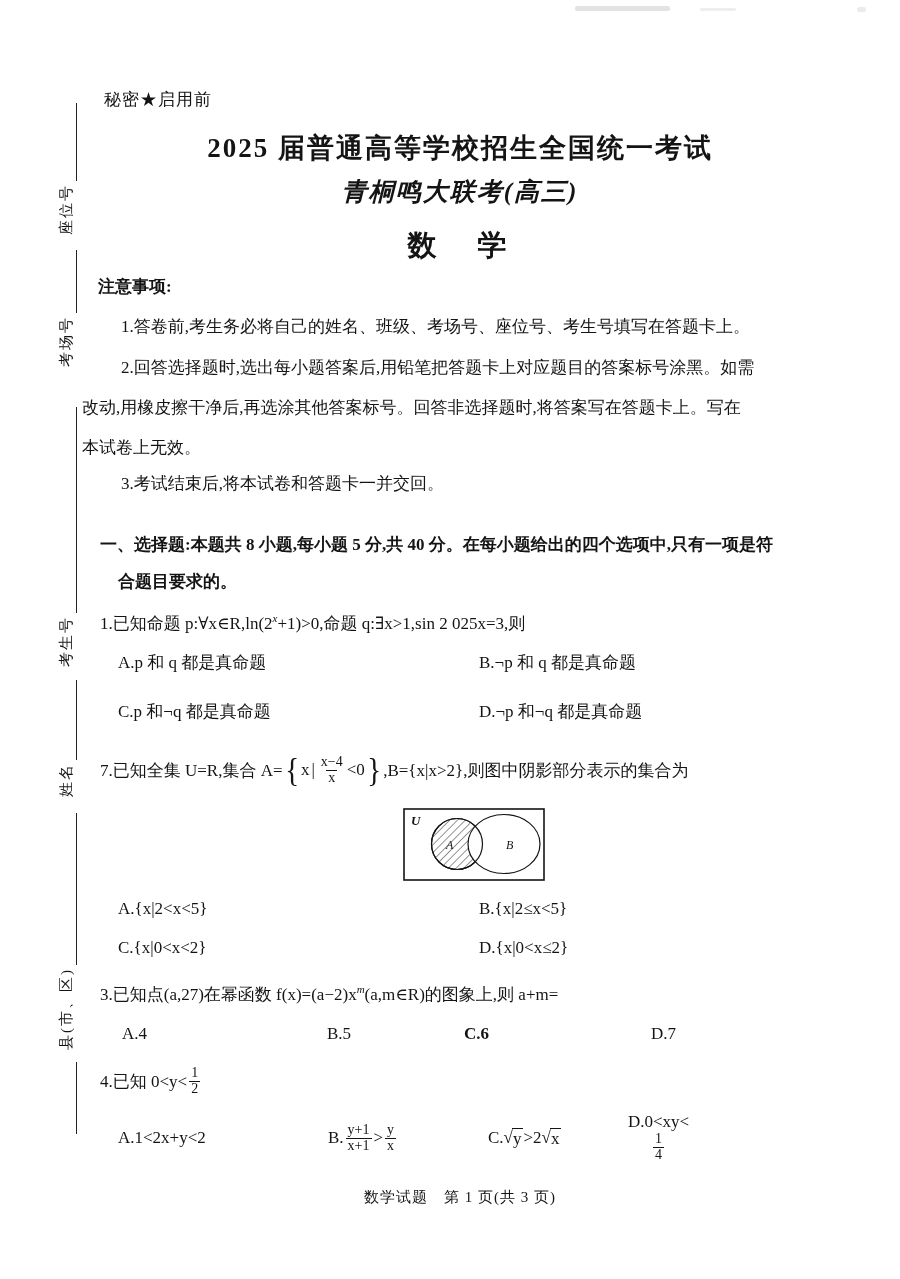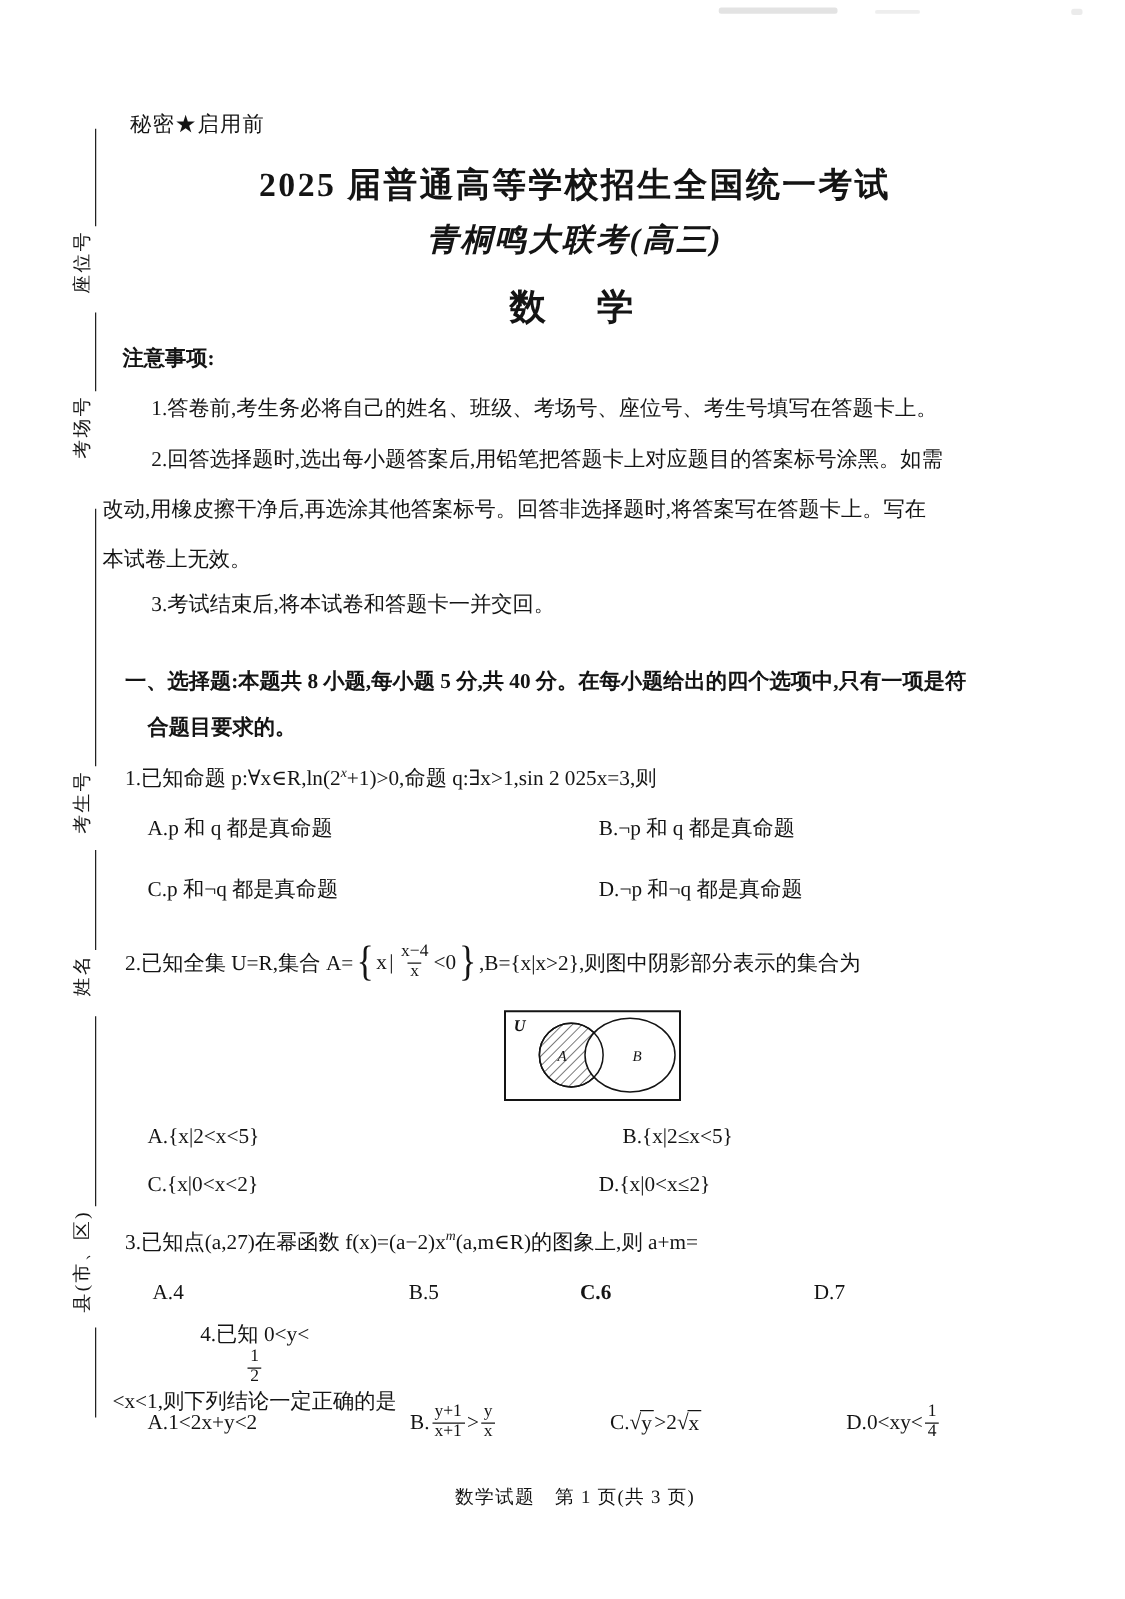--- a/index.html
+++ b/index.html
@@ -88,21 +88,21 @@
 
   <div class="abs body-txt" style="left:100px;top:612px;">
     <span>1.已知命题 p:∀x∈R,ln(2</span><span class="sup">x</span><span>+1)&gt;0,命题 q:∃x&gt;1,sin 2 025x=3,则</span>
   </div>
   <div class="abs body-txt" style="left:118px;top:652px;">A.p 和 q 都是真命题</div>
   <div class="abs body-txt" style="left:479px;top:652px;">B.¬p 和 q 都是真命题</div>
   <div class="abs body-txt" style="left:118px;top:701px;">C.p 和¬q 都是真命题</div>
   <div class="abs body-txt" style="left:479px;top:701px;">D.¬p 和¬q 都是真命题</div>
 
   <div class="mathline" style="left:100px;top:744px;height:52px;">
-    <span>2.已知全集 U=R,集合 A=</span>
+    <span>7.已知全集 U=R,集合 A=</span>
     <span class="big-brace">{</span>
     <span>x</span>
     <span style="margin:0 2px;">|</span>
     <span class="frac">
       <span class="num">x−4</span>
       <span class="den">x</span>
     </span>
     <span>&lt;0</span>
     <span class="big-brace">}</span>
     <span>,B={x|x&gt;2},则图中阴影部分表示的集合为</span>
@@ -117,39 +117,38 @@
     <rect x="2" y="4" width="140" height="71" fill="none" stroke="#141414" stroke-width="1.6"></rect>
     <circle cx="55" cy="39" r="25.5" fill="url(#hatch)" stroke="#141414" stroke-width="1.2"></circle>
     <ellipse cx="102" cy="39" rx="36" ry="29.5" fill="#ffffff" stroke="#141414" stroke-width="1.2"></ellipse>
     <circle cx="55" cy="39" r="25.5" fill="none" stroke="#141414" stroke-width="1.2"></circle>
     <text x="9" y="20" font-size="13" font-style="italic" font-weight="700" fill="#141414">U</text>
     <text x="44" y="44" font-size="12" font-style="italic" fill="#141414">A</text>
     <text x="104" y="44" font-size="12" font-style="italic" fill="#141414">B</text>
   </svg>
 
   <div class="abs body-txt" style="left:118px;top:898px;">A.{x|2&lt;x&lt;5}</div>
-  <div class="abs body-txt" style="left:479px;top:898px;margin-left:19px;">B.{x|2≤x&lt;5}</div>
+  <div class="abs body-txt" style="left:479px;top:898px;">B.{x|2≤x&lt;5}</div>
   <div class="abs body-txt" style="left:118px;top:937px;">C.{x|0&lt;x&lt;2}</div>
   <div class="abs body-txt" style="left:479px;top:937px;">D.{x|0&lt;x≤2}</div>
 
   <div class="abs body-txt" style="left:100px;top:983px;">
     <span>3.已知点(a,27)在幂函数 f(x)=(a−2)x</span><span class="sup">m</span><span>(a,m∈R)的图象上,则 a+m=</span>
   </div>
   <div class="abs body-txt" style="left:122px;top:1023px;">A.4</div>
   <div class="abs body-txt" style="left:327px;top:1023px;text-align:right;">B.5</div>
   <div class="abs body-txt" style="left:464px;top:1023px;font-weight:bold;">C.6</div>
   <div class="abs body-txt" style="left:651px;top:1023px;">D.7</div>
 
-  <div class="mathline" style="left:90px;top:1056px;height:50px;flex-direction:column;">
+  <div class="mathline" style="left:100px;top:1056px;height:50px;">
     <span>4.已知 0&lt;y&lt;</span>
     <span class="frac">
       <span class="num">1</span>
       <span class="den">2</span>
     </span>
-    <span>&lt;x&lt;1,则下列结论一定正确的是</span>
   </div>
 
   <div class="mathline" style="left:118px;top:1112px;height:52px;">
     <span>A.1&lt;2x+y&lt;2</span>
   </div>
   <div class="mathline" style="left:328px;top:1112px;height:52px;">
     <span>B.</span>
     <span class="frac">
       <span class="num">y+1</span>
       <span class="den">x+1</span>
@@ -161,21 +160,21 @@
     </span>
   </div>
   <div class="mathline" style="left:488px;top:1112px;height:52px;">
     <span>C.</span>
     <span class="sqrt-sign">√</span>
     <span class="sqrt-rad">y</span>
     <span>&gt;2</span>
     <span class="sqrt-sign">√</span>
     <span class="sqrt-rad">x</span>
   </div>
-  <div class="mathline" style="left:677px;top:1112px;height:52px;">
+  <div class="mathline" style="left:628px;top:1112px;height:52px;flex-direction:column;">
     <span>D.0&lt;xy&lt;</span>
     <span class="frac">
       <span class="num">1</span>
       <span class="den">4</span>
     </span>
   </div>
 
   <div class="center-line footer-txt" style="top:1188px;">数学试题　第 1 页(共 3 页)</div>
 
 </div>

